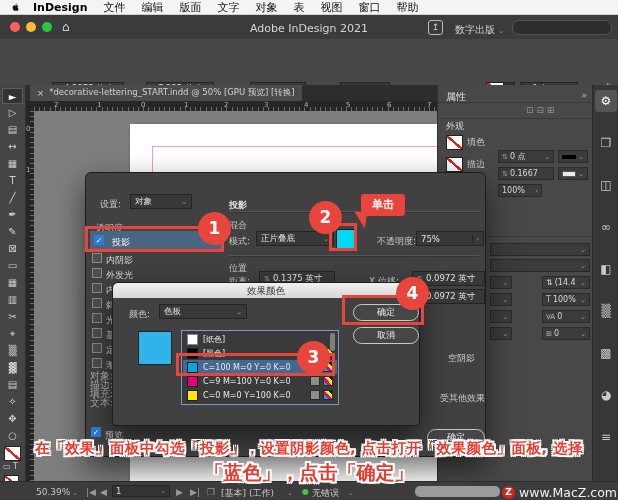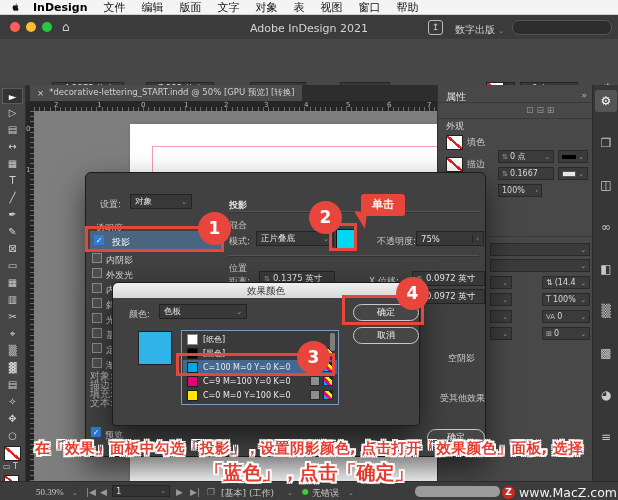--- a/index.html
+++ b/index.html
@@ -541,21 +541,21 @@
     <span>单击</span><span class="tail"></span>
   </div>
   <div class="redbox" style="left:176px;top:353px;width:159px;height:23px;"></div>
   <div class="stepnum" style="left:297px;top:341px;">3</div>
   <div class="redbox" style="left:342px;top:295px;width:82px;height:30px;"></div>
   <div class="stepnum" style="left:396px;top:277px;">4</div>
   <div class="caption" style="top:439px;font-size:14.5px;letter-spacing:0.5px;text-align:center;">在「效果」面板中勾选「投影」，设置阴影颜色, 点击打开「效果颜色」面板, 选择</div>
   <div class="caption" style="top:460px;font-size:19px;">「蓝色」，点击「确定」</div>
 
   <div id="statusbar" class="abs">
-    <span class="s" style="left:36px;font-family:Liberation Serif, serif;">50.39%</span>
+    <span class="s" style="left:36px;">50.39%</span>
     <span class="s" style="left:72px;color:#999;font-size:7px;top:7px;">⌄</span>
     <span class="s" style="left:86px;color:#9a9a9a;">|◀</span>
     <span class="s" style="left:100px;color:#9a9a9a;">◀</span>
     <div id="pagefld">
         <span>1</span>
         <span style="margin-left:auto;color:#999;font-size:7px;">⌄</span>
       </div>
     <span class="s" style="left:176px;color:#9a9a9a;">▶</span>
     <span class="s" style="left:190px;color:#9a9a9a;">▶|</span>
     <span class="s" style="left:207px;color:#9a9a9a;">❐</span>

